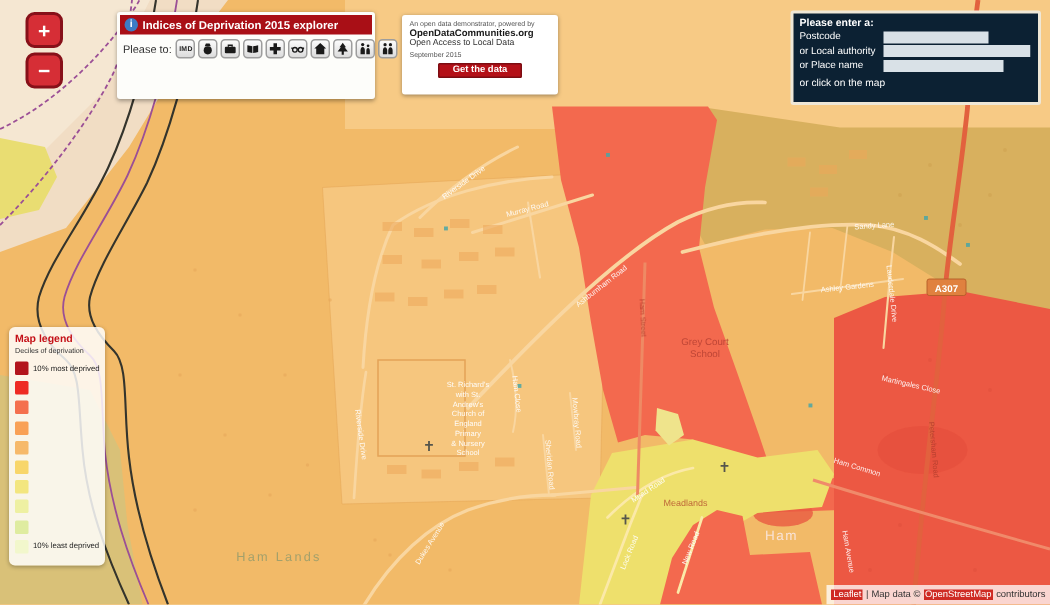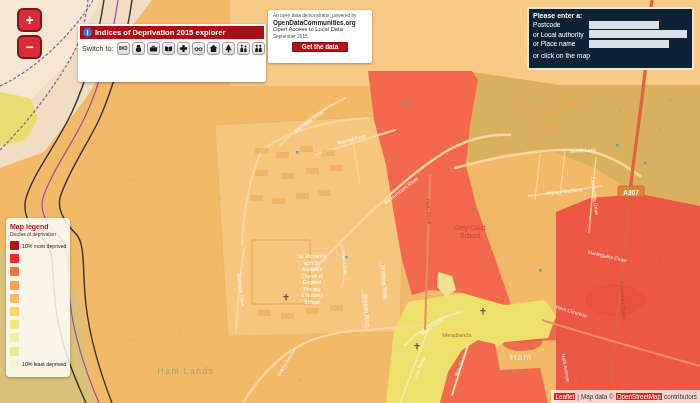--- a/index.html
+++ b/index.html
@@ -6,21 +6,21 @@
   body{width:700px;height:403px;overflow:hidden;font-family:"Liberation Sans","DejaVu Sans",sans-serif;}
   .stage{position:relative;width:700px;height:403px;overflow:hidden;background:#f2ba68;}
   .stage svg.map{position:absolute;left:0;top:0;z-index:0;}
 
   
   .zoomctl{position:absolute;left:17px;top:8px;z-index:30;display:flex;flex-direction:column;gap:3px;}
   .zoomctl button{width:25px;height:24px;border-radius:6px;background:#d62e36;border:2px solid #871019;
     color:#fff;font-weight:bold;font-size:14px;line-height:1;cursor:pointer;padding:0;}
 
   
-  .hdr{position:absolute;left:78px;top:24px;width:188px;height:58px;background:#fdfdfa;z-index:20;
+  .hdr{position:absolute;left:78px;top:8px;width:172px;height:58px;background:#fdfdfa;z-index:20;
     border-radius:2px;box-shadow:0 1px 3px rgba(0,0,0,.35);padding:0;}
   .hdr .banner{margin:2px;height:13px;background:#a90f16;display:flex;align-items:center;gap:3px;padding:0 3px;}
   .hdr .banner .info{width:9px;height:9px;border-radius:50%;background:#3c7cc4;color:#fff;font-size:7px;
     font-weight:bold;display:flex;align-items:center;justify-content:center;flex:0 0 auto;}
   .hdr .banner .t{color:#fff;font-size:7.6px;font-weight:bold;white-space:nowrap;}
   .hdr .viewing{padding:2px 5px 1px;font-size:7.5px;color:#444;}
   .hdr .viewing b{color:#c41017;}
   .hdr .switchrow{display:flex;align-items:center;gap:2px;padding:1px 4px;}
   .hdr .switchrow .lbl{font-size:7.3px;color:#333;margin-right:1px;white-space:nowrap;}
   .sw{width:13px;height:13px;border:1px solid #9d9d9d;border-radius:3px;
@@ -250,21 +250,21 @@
     <button>+</button>
     <button>−</button>
   </div>
 
   <div class="hdr">
     <div class="banner">
       <span class="info">i</span>
       <span class="t">Indices of Deprivation 2015 explorer</span>
     </div>
     <div class="switchrow">
-      <span class="lbl">Switch to:</span>
+      <span class="lbl">Please to:</span>
       <button class="sw">
         <span class="imd">IMD</span>
       </button>
       <button class="sw">
         <svg viewBox="0 0 10 10">
             <g fill="#1a1a1a">
               <circle cx="5" cy="6.2" r="3"></circle>
               <path d="M3.6,1.2h2.8l0.8,2H2.8z"></path>
             </g>
           </svg>

